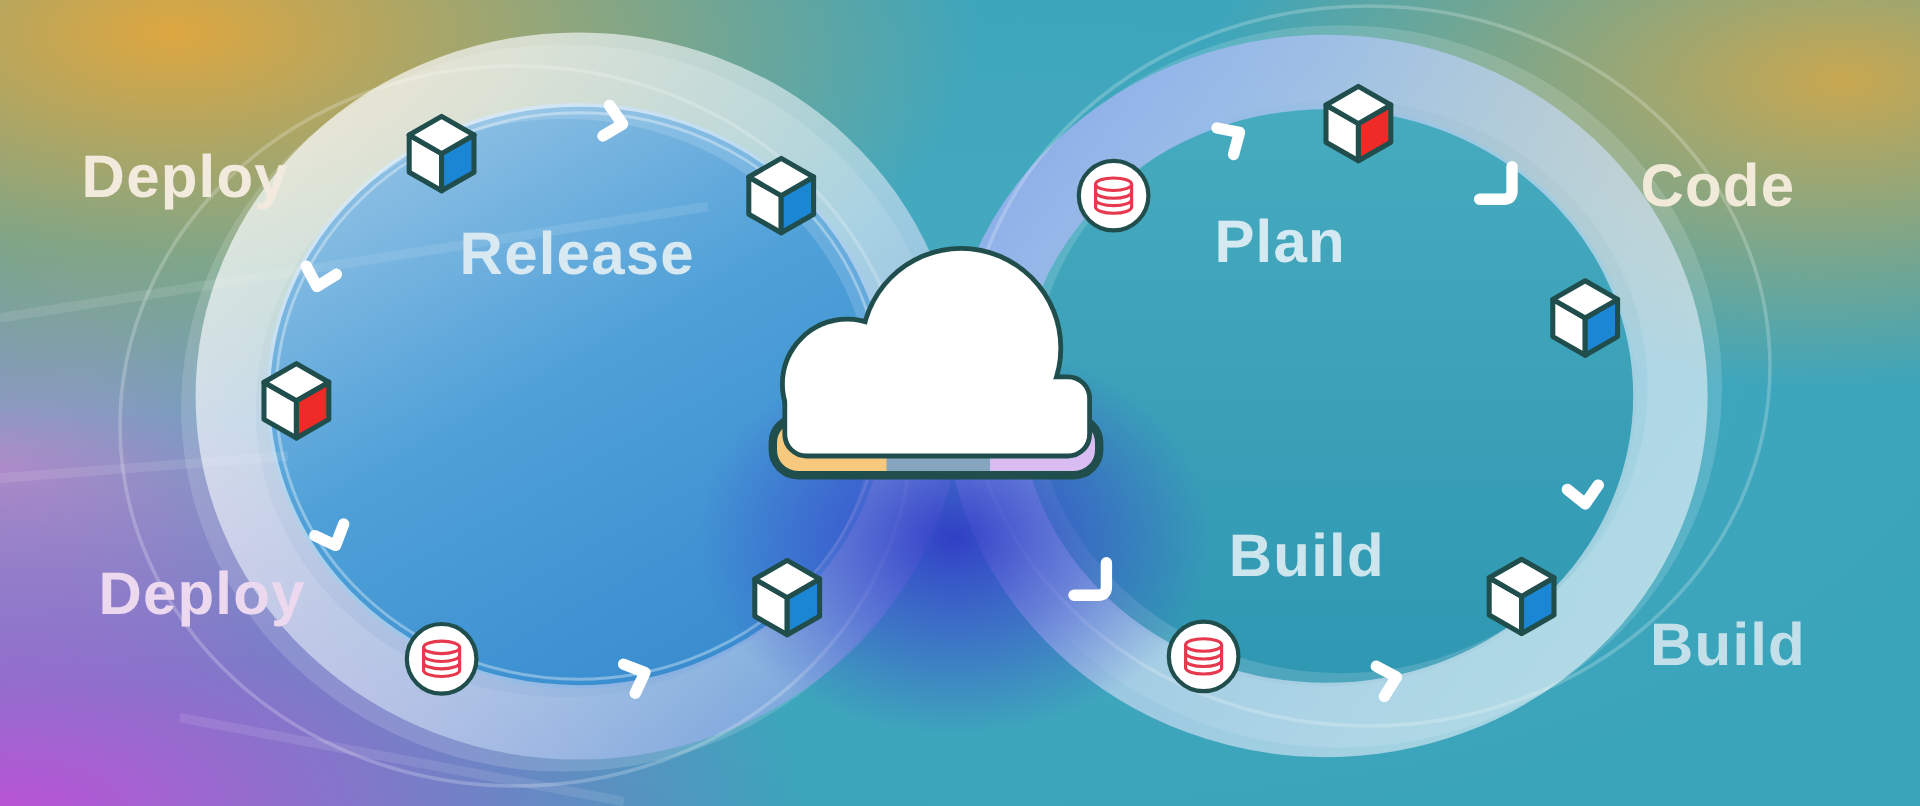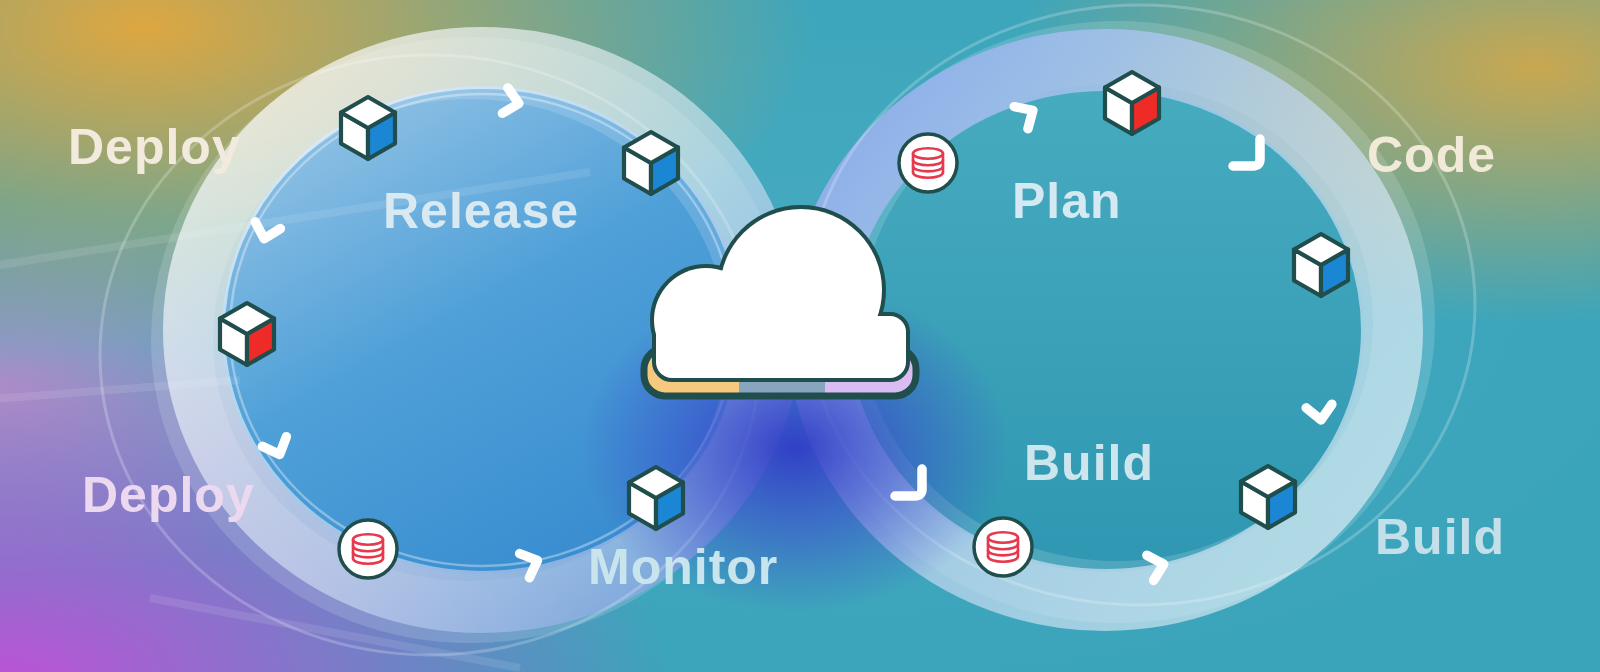--- a/index.html
+++ b/index.html
@@ -165,18 +165,17 @@
     <use href="#chev" transform="translate(1320 413) rotate(82)"></use>
     <use href="#chev" transform="translate(1027 114) rotate(-32)"></use>
 
     <use href="#elbow" transform="translate(1249 155)"></use>
     <use href="#elbow" transform="translate(911 485)"></use>
   </svg>
 
   <div class="lbl lbl-deploy">Deploy</div>
   <div class="lbl lbl-release">Release</div>
   <div class="lbl lbl-operate">Deploy</div>
-  <div class="lbl lbl-monitor">Monitor</div>
   <div class="lbl lbl-plan">Plan</div>
   <div class="lbl lbl-test">Build</div>
   <div class="lbl lbl-code">Code</div>
   <div class="lbl lbl-build">Build</div>
 </div>
 
 </body></html>

